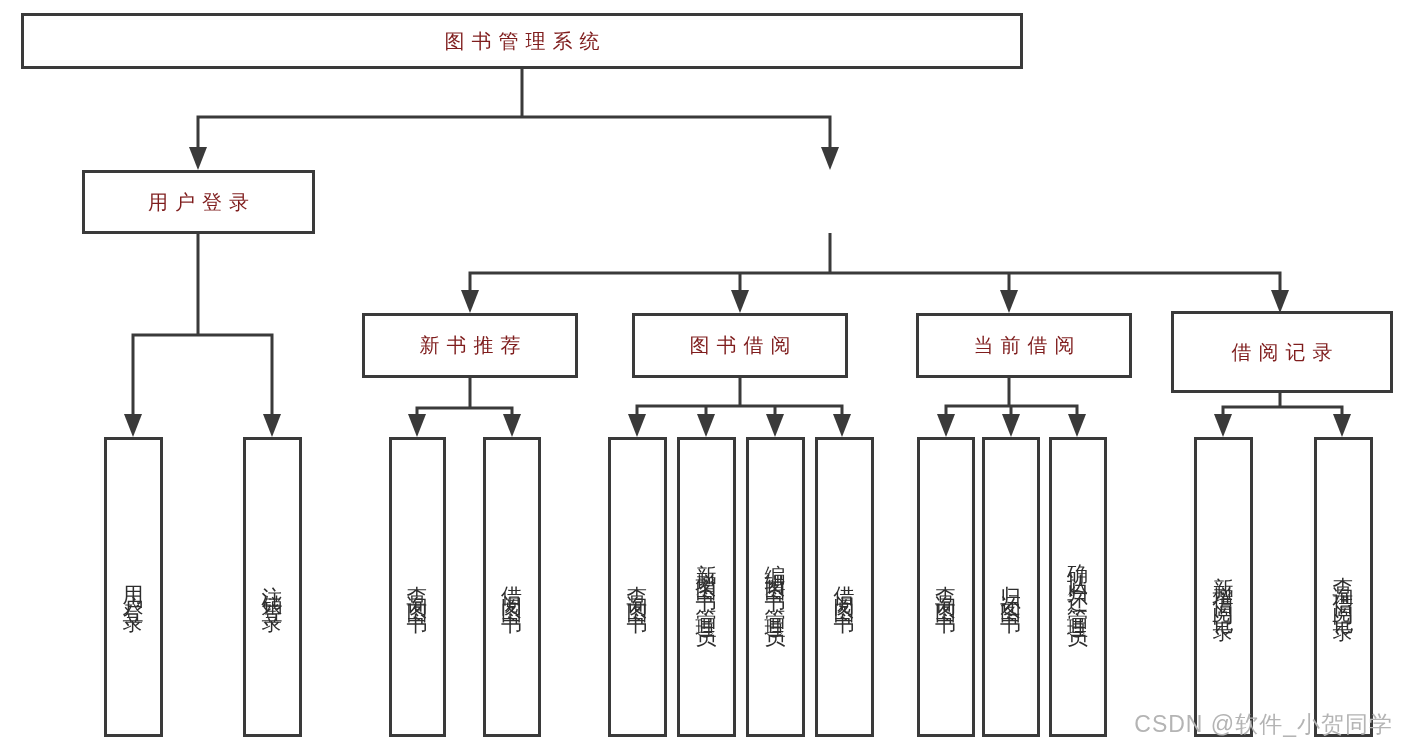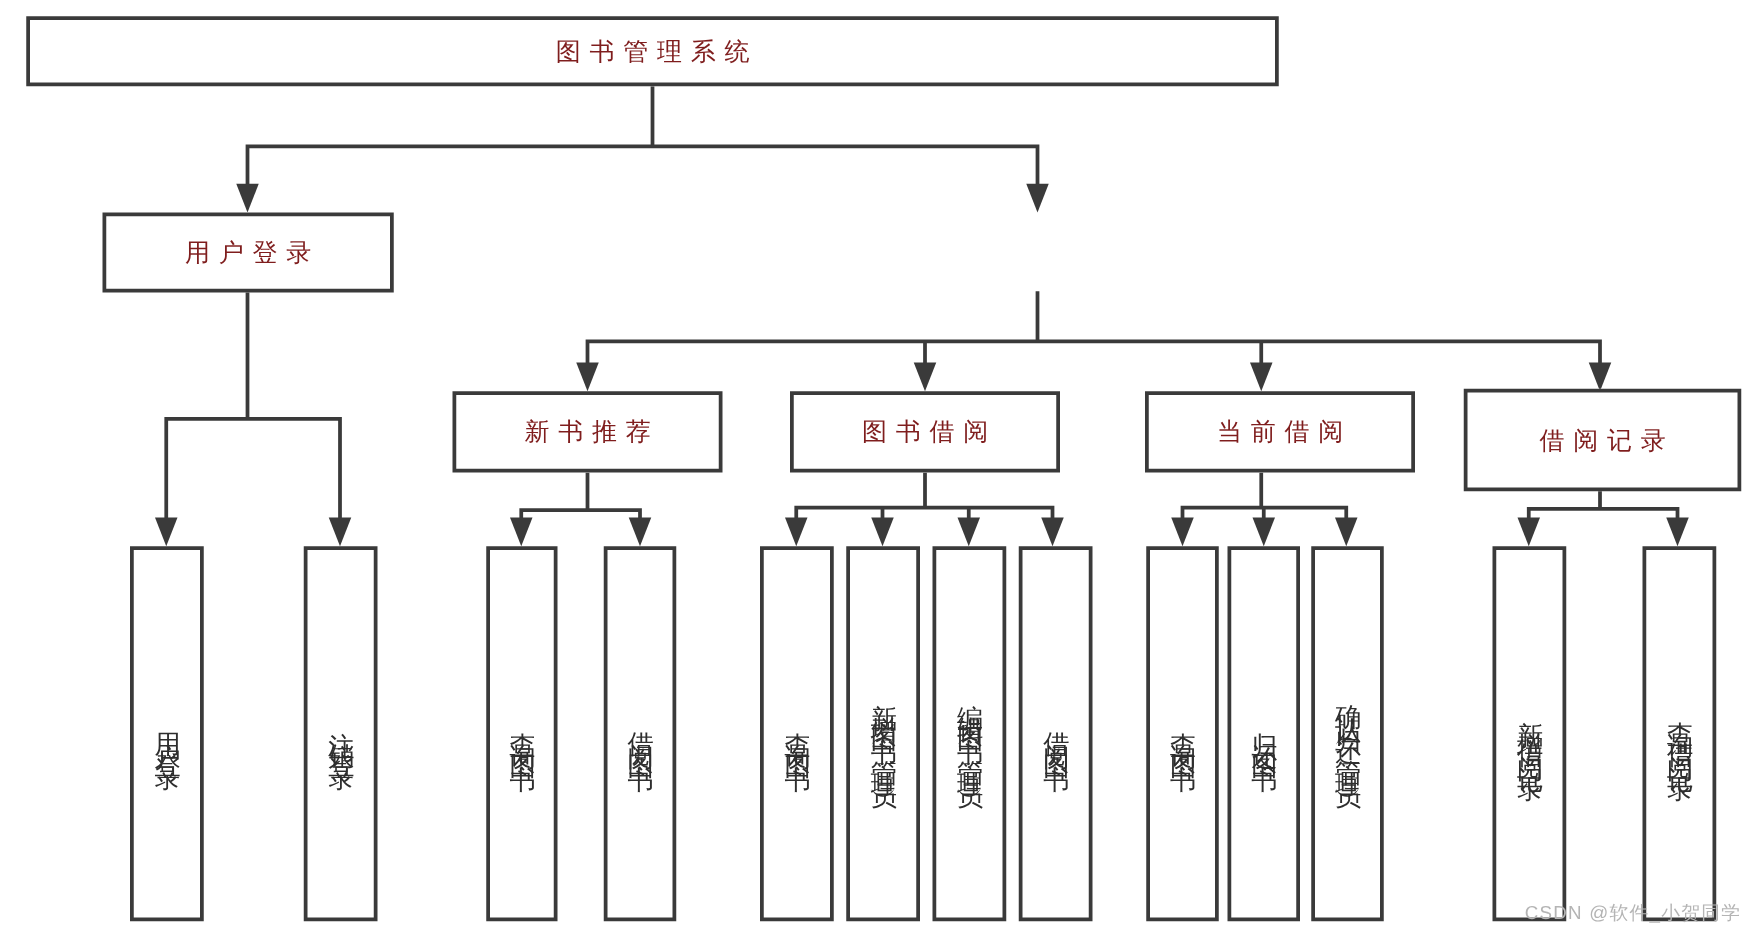--- a/index.html
+++ b/index.html
@@ -36,21 +36,21 @@
     font-size: 21px;
     letter-spacing: 9px;
     line-height: 1.1;
     color: #2e2e2e;
     white-space: nowrap;
   }
   .watermark {
     position: absolute;
     right: 12px;
     bottom: 7px;
-    font-size: 15px;
+    font-size: 23px;
     color: #b4b4b4;
     letter-spacing: 1px;
     z-index: 5;
     white-space: nowrap;
   }
 </style>
 </head>
 <body>
 
 <div class="canvas">

